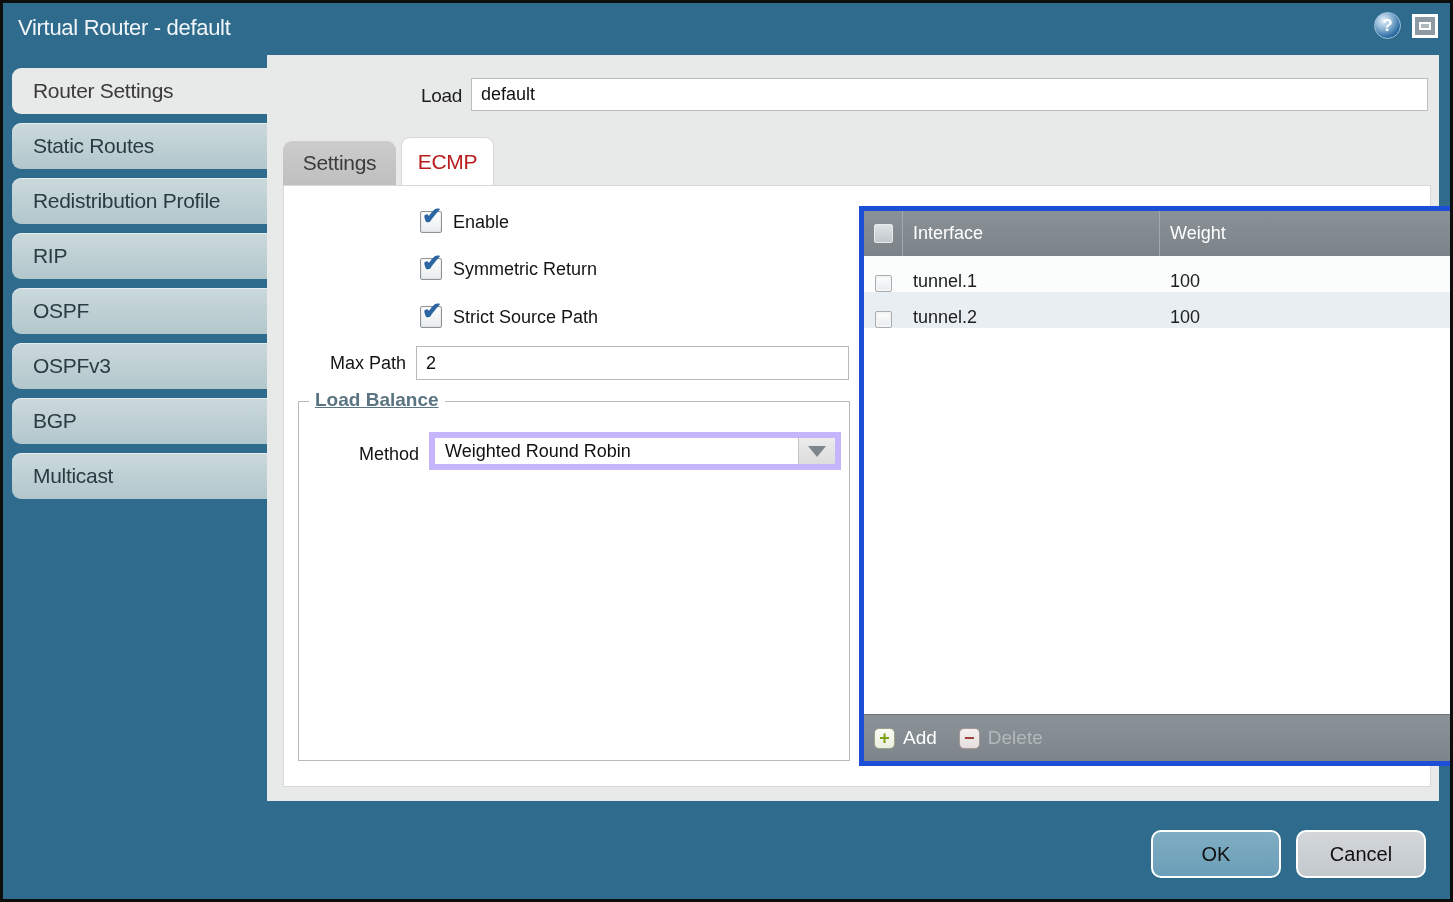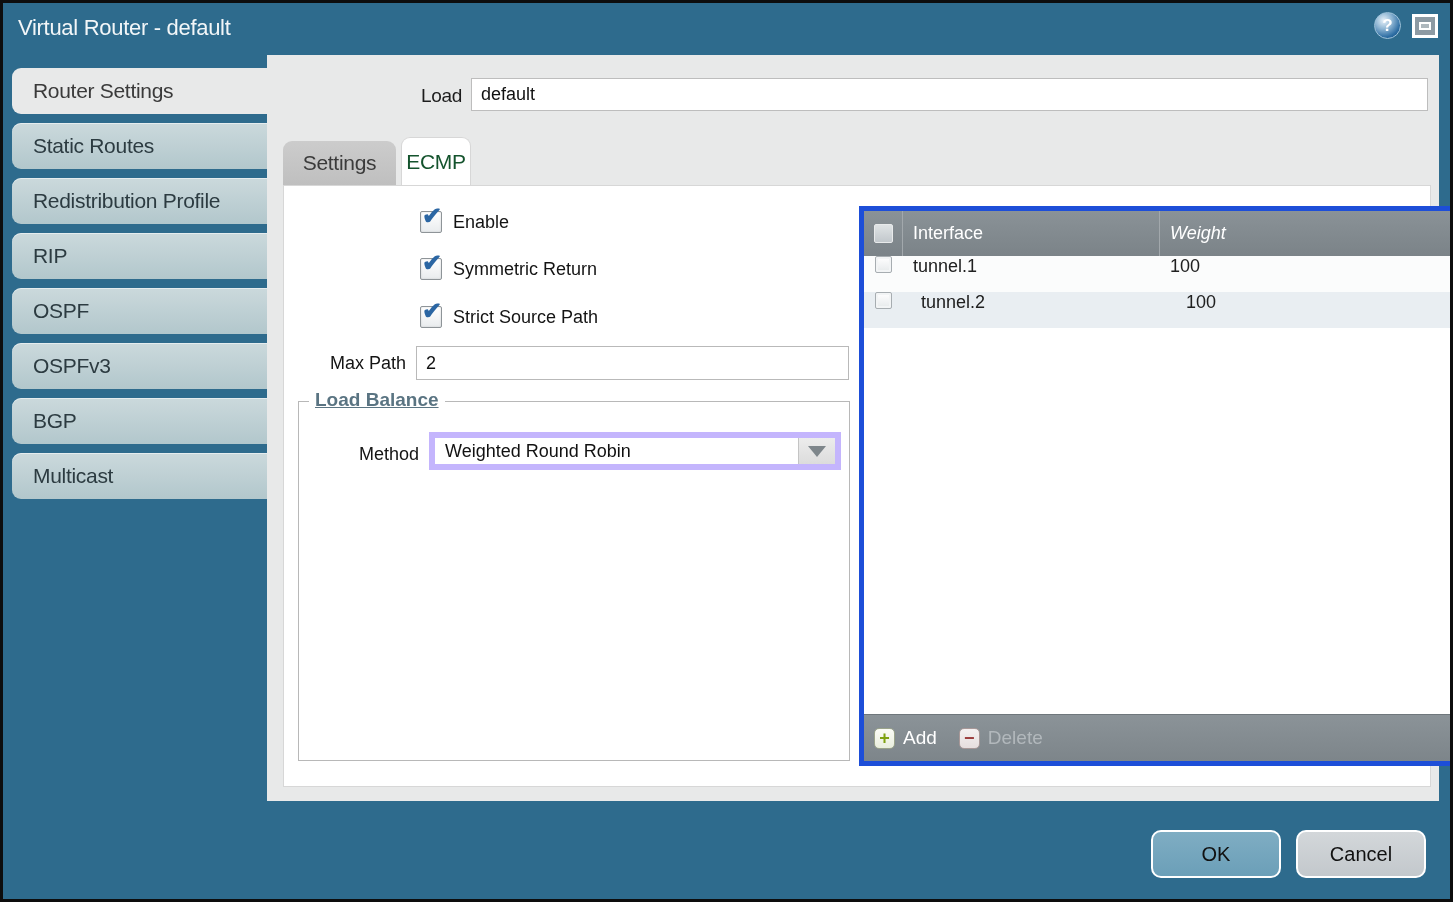--- a/index.html
+++ b/index.html
@@ -61,21 +61,21 @@
   .tab {
     position:absolute; height:48px; border-radius:9px 9px 0 0; cursor:pointer;
     display:flex; align-items:center; justify-content:center;
     font-size:21px; letter-spacing:-0.3px;
   }
   .tab-general {
     left:16px; top:86px; width:113px; height:44px;
     background:linear-gradient(#cccccc,#bfbfbf); color:#3b3b3b;
   }
   .tab-ecmp {
-    left:134px; top:82px; width:70px; background:#ffffff; color:#14532d;
+    left:134px; top:82px; width:93px; background:#ffffff; color:#b91c1c;
     border:1px solid #d7d7d7; border-bottom:none; z-index:3;
   }
 
   
   .panel {
     position:absolute; left:16px; top:130px; width:1148px; height:602px;
     background:#ffffff; border:1px solid #d7d7d7; z-index:2;
   }
 
   
@@ -137,24 +137,24 @@
     position:absolute; left:575px; top:20px; width:596px; height:560px;
     border:5px solid #1d4ed8; display:flex; flex-direction:column; background:#0ea5e9;
   }
   .grid-header {
     height:45px; flex:0 0 auto; display:flex; align-items:stretch;
     background:linear-gradient(#8a9297,#7b8388); color:#fff; font-size:18px;
   }
   .gh-cell { display:flex; align-items:center; padding-left:10px; }
   .gh-check { width:39px; justify-content:center; padding-left:0; border-right:1px solid #a2a8ac; }
   .gh-interface { width:257px; border-right:1px solid #a2a8ac; }
-  .gh-weight { flex:1;font-style:italic; }
-  .grid-row { height:36px; flex:0 0 auto; display:flex; align-items:flex-start; font-size:18px; color:#202020; }
+  .gh-weight { flex:1; }
+  .grid-row { height:36px; flex:0 0 auto; display:flex; align-items:flex-end; font-size:18px; color:#202020; }
   .grid-row.odd  { background:#fbfcfc; }
-  .grid-row.even { background:#e9eef2;gap:8px; }
+  .grid-row.even { background:#e9eef2; }
   .gr-cell { display:flex; align-items:center; padding-left:10px; }
   .gr-check { width:39px; justify-content:center; padding-left:0; }
   .gr-interface { width:257px; }
   .gr-weight { flex:1; }
   .row-checkbox {
     width:17px; height:17px; border:1px solid #a7adb1; border-radius:2px;
     background:linear-gradient(#ffffff,#e6e9eb);
     box-shadow:inset 0 0 0 2px #f2f4f5; cursor:pointer;
   }
   .hdr-checkbox {

